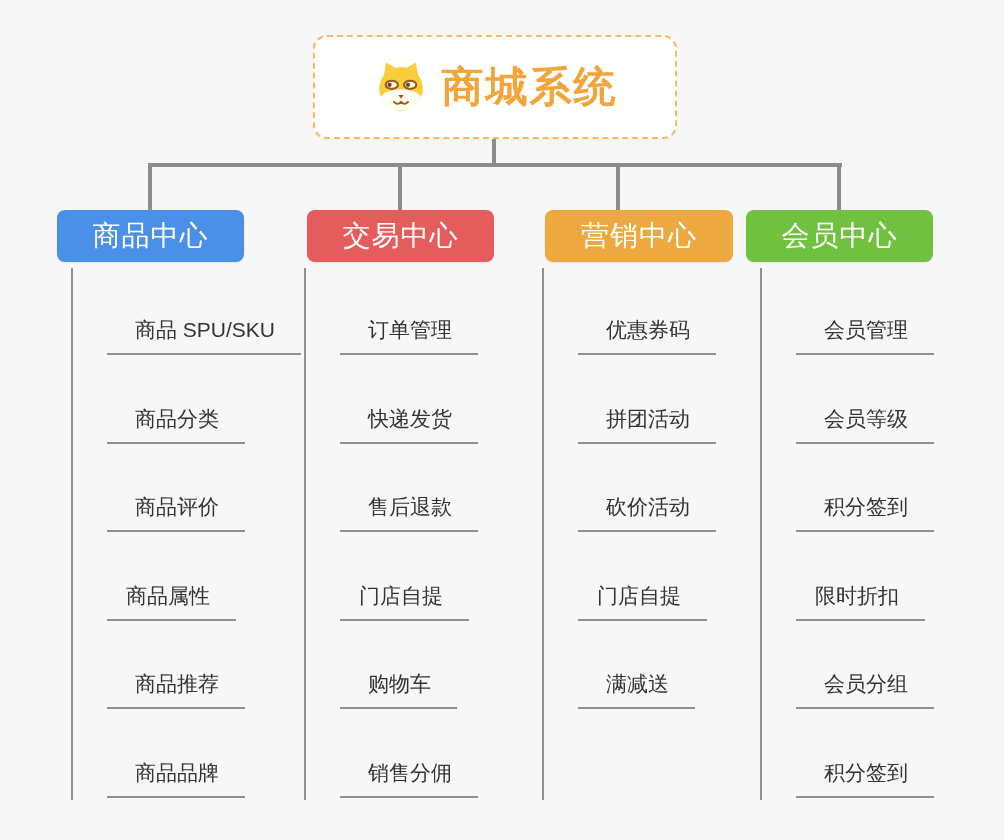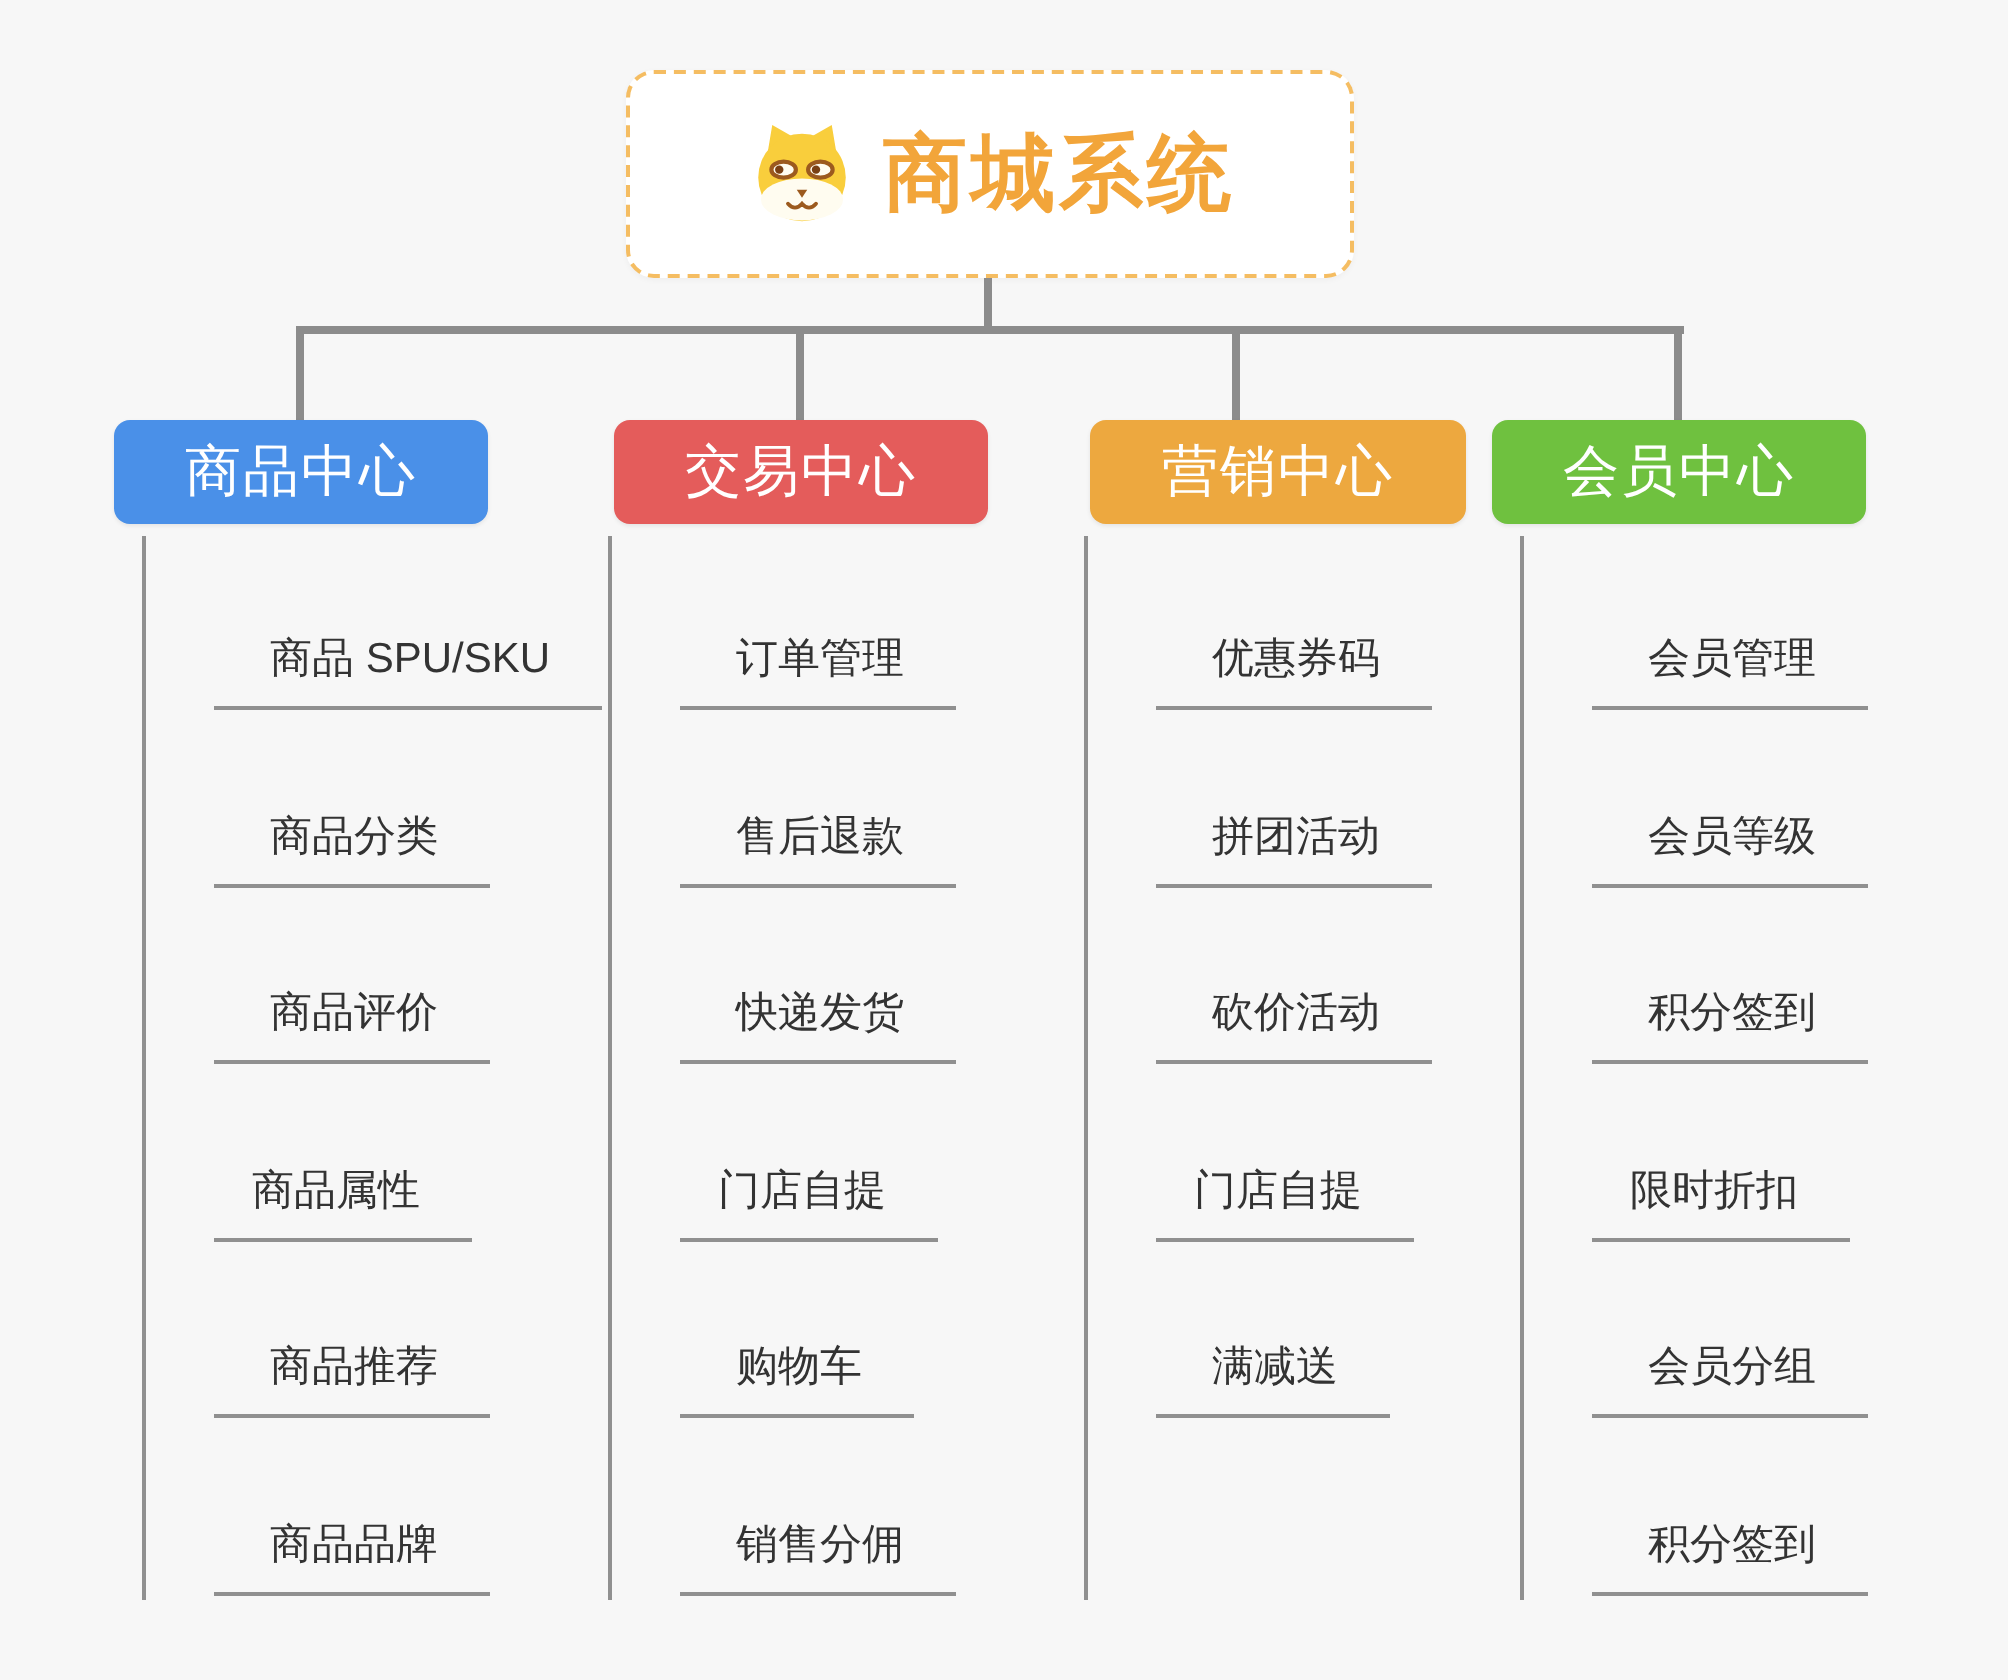--- a/index.html
+++ b/index.html
@@ -117,22 +117,22 @@
     <div class="leaf">商品 SPU/SKU</div>
     <div class="leaf">商品分类</div>
     <div class="leaf">商品评价</div>
     <div class="leaf">商品属性</div>
     <div class="leaf">商品推荐</div>
     <div class="leaf">商品品牌</div>
   </div>
 
   <div class="col c1">
     <div class="leaf">订单管理</div>
+    <div class="leaf">快递发货</div>
     <div class="leaf">售后退款</div>
-    <div class="leaf">快递发货</div>
     <div class="leaf">门店自提</div>
     <div class="leaf">购物车</div>
     <div class="leaf">销售分佣</div>
   </div>
 
   <div class="col c2">
     <div class="leaf">优惠券码</div>
     <div class="leaf">拼团活动</div>
     <div class="leaf">砍价活动</div>
     <div class="leaf">门店自提</div>

